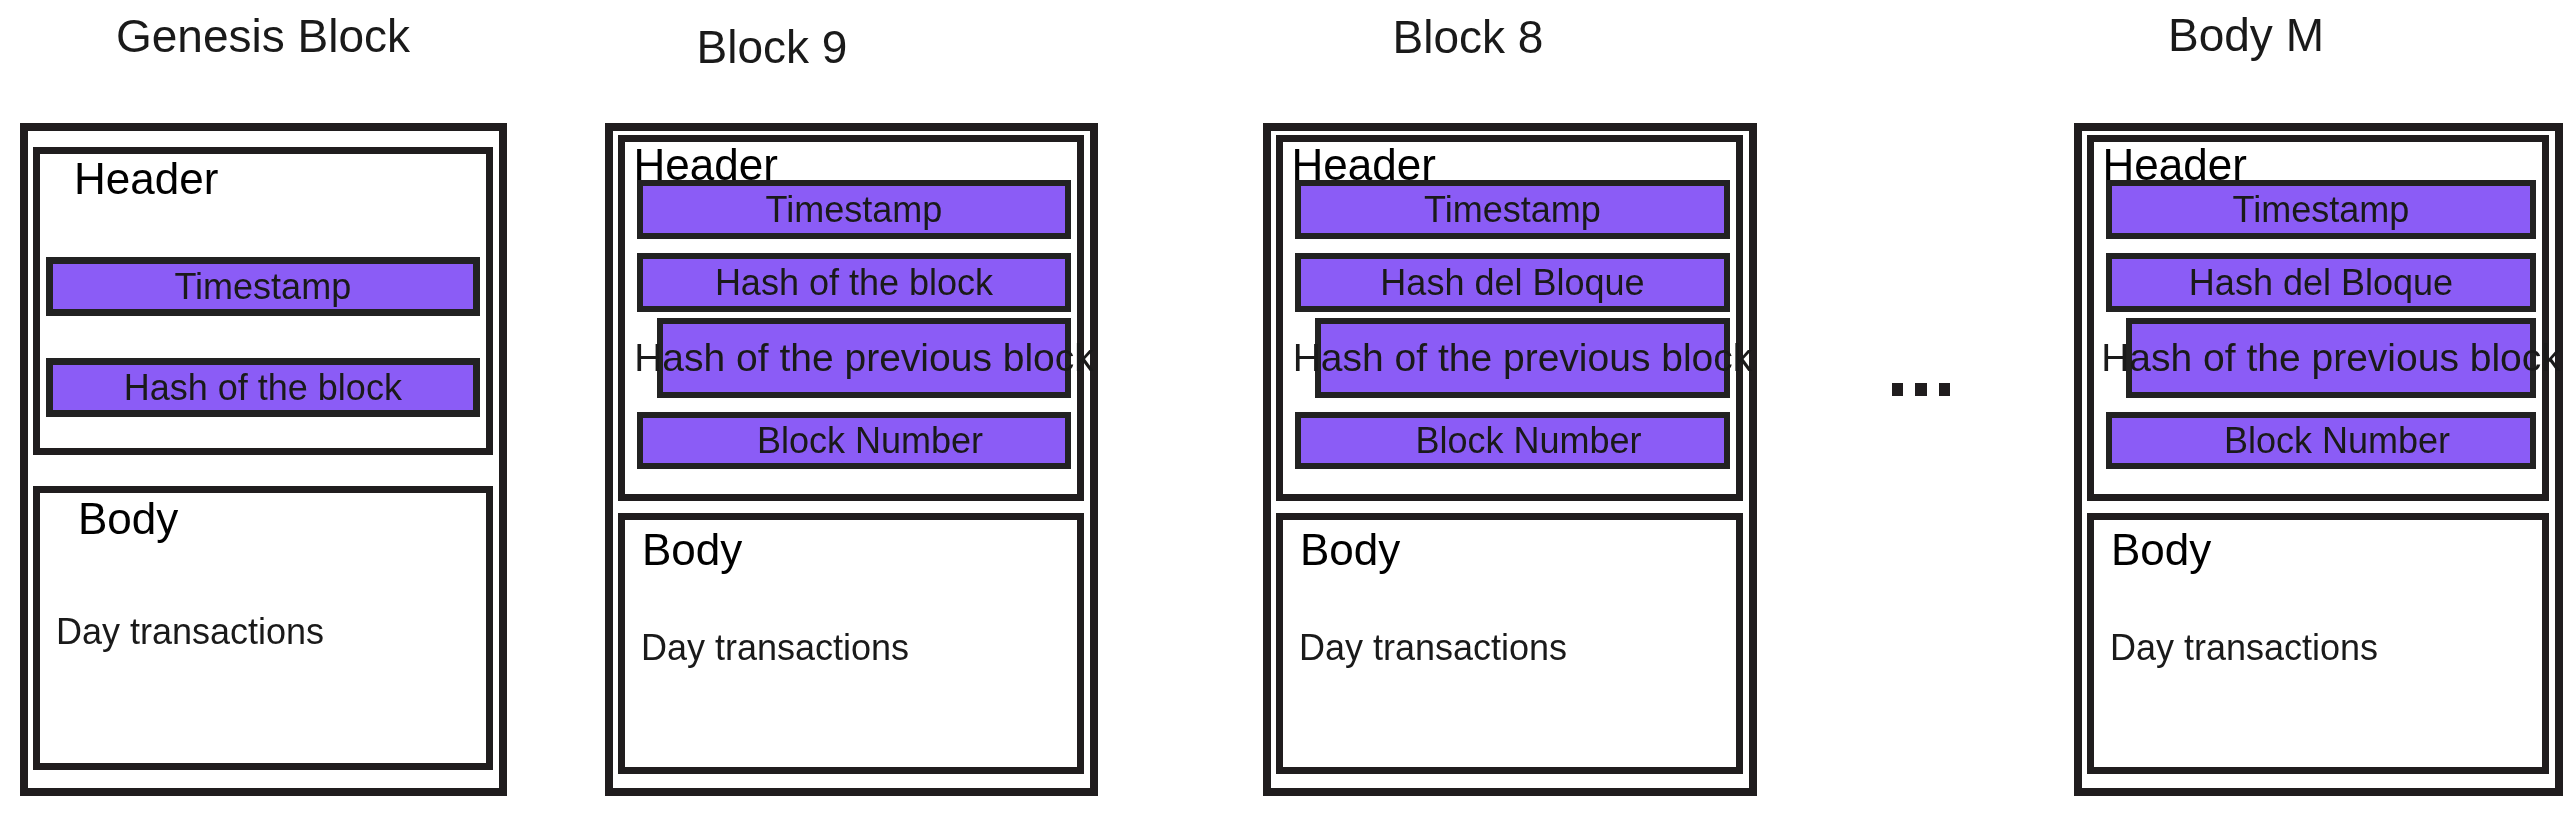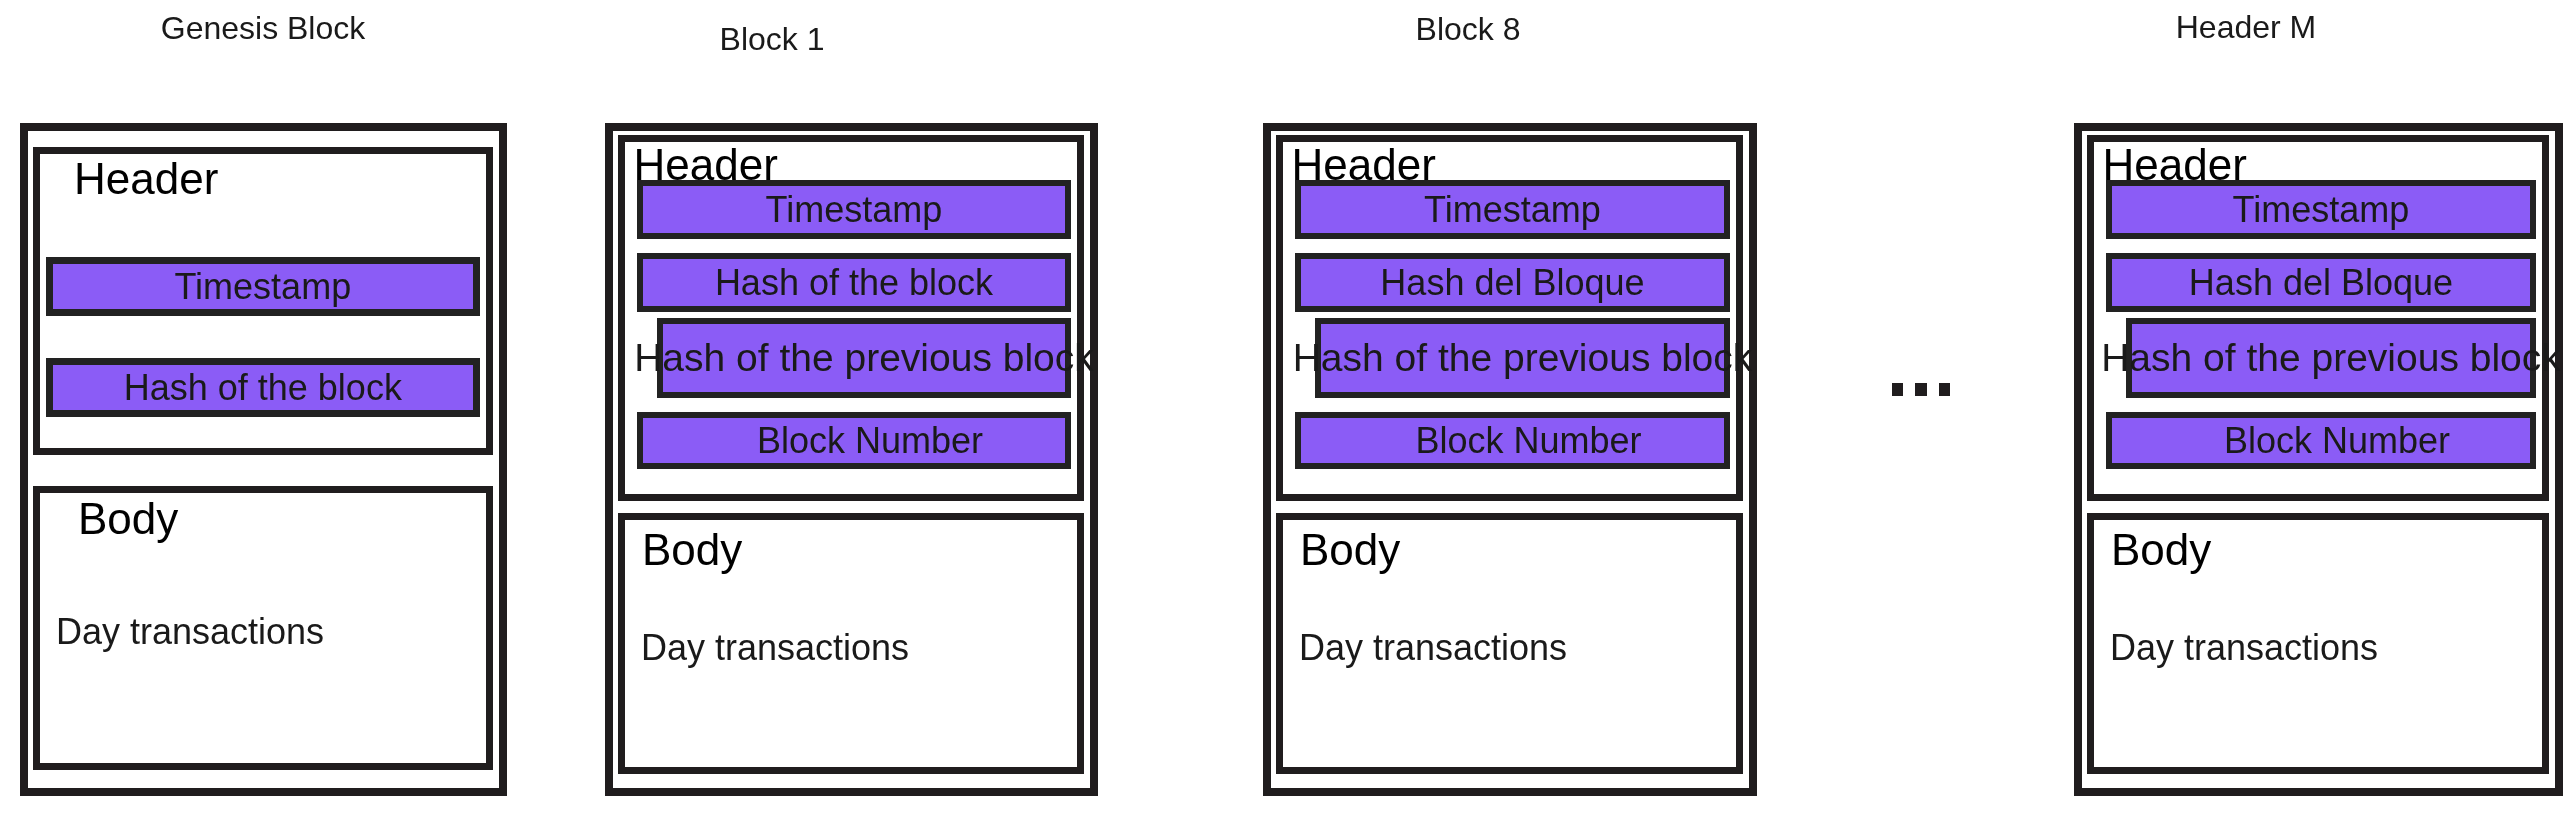--- a/index.html
+++ b/index.html
@@ -11,21 +11,21 @@
     position: relative;
     width: 2576px;
     height: 817px;
     background: #ffffff;
     overflow: hidden;
     color: #1a1a1a;
   }
   .block-title {
     position: absolute;
     transform: translateX(-50%);
-    font-size: 32px;
+    font-size: 46px;
     line-height: 1.15;
     white-space: nowrap;
     color: #1a1a1a;
   }
   #title-0 { left: 263px;  top: 10px; }
   #title-1 { left: 772px; top: 21.4px; }
   #title-2 { left: 1468px; top: 10.7px; }
   #title-3 { left: 2246px; top: 9.3px; }
 
   .block {
@@ -107,23 +107,23 @@
     width: 11.4px; height: 13px;
     background: #201d1e;
   }
 </style>
 </head>
 <body>
 
 <div id="canvas">
 
   <div class="block-title" id="title-0">Genesis Block</div>
-  <div class="block-title" id="title-1">Block 1</div>
+  <div class="block-title" id="title-1">Block 9</div>
   <div class="block-title" id="title-2">Block 8</div>
-  <div class="block-title" id="title-3">Header M</div>
+  <div class="block-title" id="title-3">Body M</div>
 
   <div class="block genesis" id="blk-0">
     <div class="hdr-box">
       <div class="sec-label hdr-label">Header</div>
       <div class="field f1">Timestamp</div>
       <div class="field f2">Hash of the block</div>
     </div>
     <div class="body-box">
       <div class="sec-label body-label">Body</div>
       <div class="day-text">Day transactions</div>

